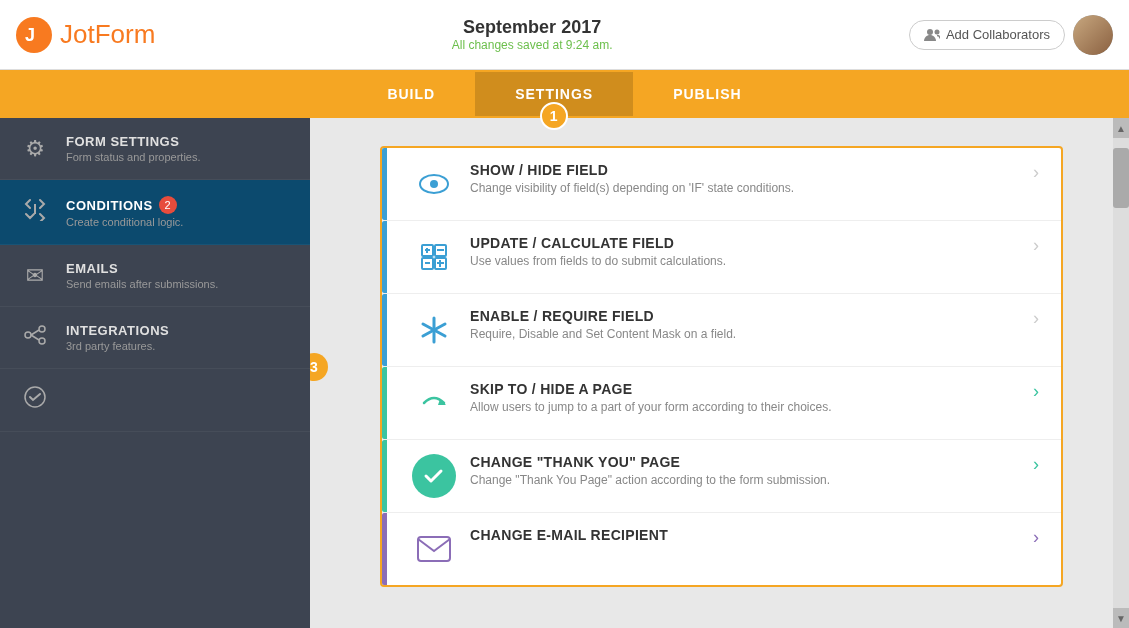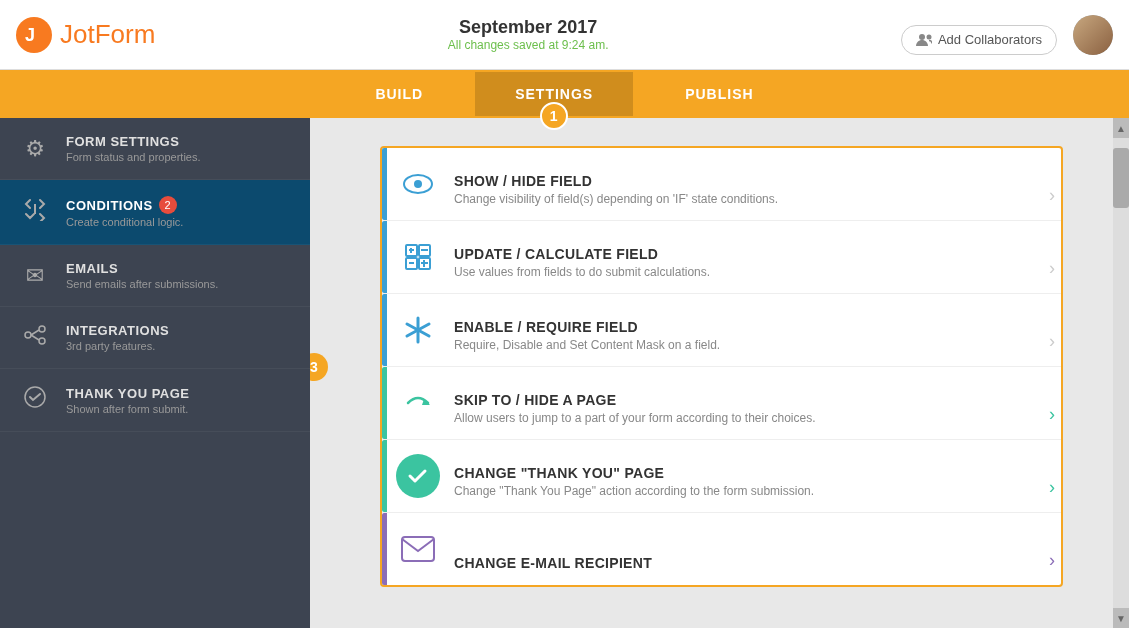--- a/index.html
+++ b/index.html
@@ -36,22 +36,22 @@
       font-size: 18px;
       font-weight: bold;
       color: #333;
     }
     .header-subtitle {
       font-size: 12px;
       color: #6cbf4c;
     }
     .header-right {
       display: flex;
-      align-items: flex-end;
-      gap: 16px;
+      align-items: center;
+      gap: 8px;
     }
     .add-collaborators-btn {
       display: flex;
       align-items: center;
       gap: 6px;
       border: 1.5px solid #ccc;
       border-radius: 20px;
       padding: 6px 14px;
       background: #fff;
       cursor: pointer;
@@ -80,21 +80,21 @@
       background: #f5a623;
       display: flex;
       align-items: center;
       height: 48px;
       position: relative;
     }
     .navbar-tabs {
       display: flex;
       flex: 1;
       justify-content: center;
-      gap: 12px;
+      gap: 0;
     }
     .nav-tab {
       color: #fff;
       font-size: 14px;
       font-weight: bold;
       letter-spacing: 1px;
       padding: 14px 40px;
       cursor: pointer;
       position: relative;
     }
@@ -207,22 +207,22 @@
     .options-wrapper {
       margin: 20px 30px 20px 50px;
       border: 2.5px solid #f5a623;
       border-radius: 4px;
       background: #fff;
       position: relative;
     }
 
     .option-row {
       display: flex;
-      align-items: flex-end;
-      padding: 14px 6px;
+      align-items: flex-start;
+      padding: 14px 22px;
       border-bottom: 1px solid #eee;
       cursor: pointer;
       position: relative;
     }
     .option-row:last-child {
       border-bottom: none;
     }
     .option-left-bar {
       width: 5px;
       position: absolute;
@@ -406,24 +406,20 @@
       </div>
     </div>
 
     <div class="sidebar-item">
       <div class="sidebar-item-icon">
         <svg width="24" height="24" viewBox="0 0 24 24">
             <circle cx="12" cy="12" r="10" stroke="#aaa" stroke-width="1.5" fill="none"></circle>
             <polyline points="7,12 10,15 17,9" stroke="#aaa" stroke-width="2" fill="none" stroke-linecap="round"></polyline>
           </svg>
       </div>
-      <div class="sidebar-item-text">
-        <div class="sidebar-item-title">THANK YOU PAGE</div>
-        <div class="sidebar-item-subtitle">Shown after form submit.</div>
-      </div>
     </div>
 
   </div>
 
   <div class="content">
     <div class="content-with-scroll">
       <div class="content-inner">
 
         <div style="position:relative; margin: 28px 20px 10px 20px;">
 

